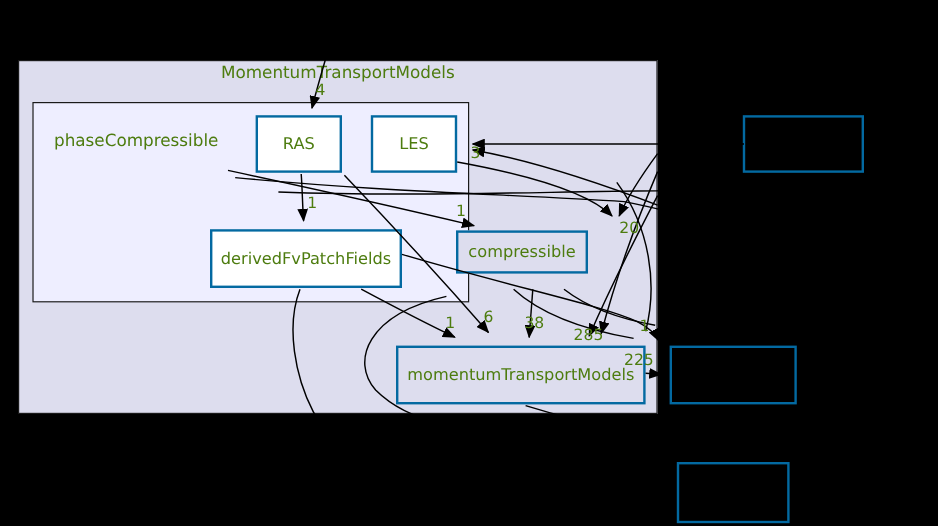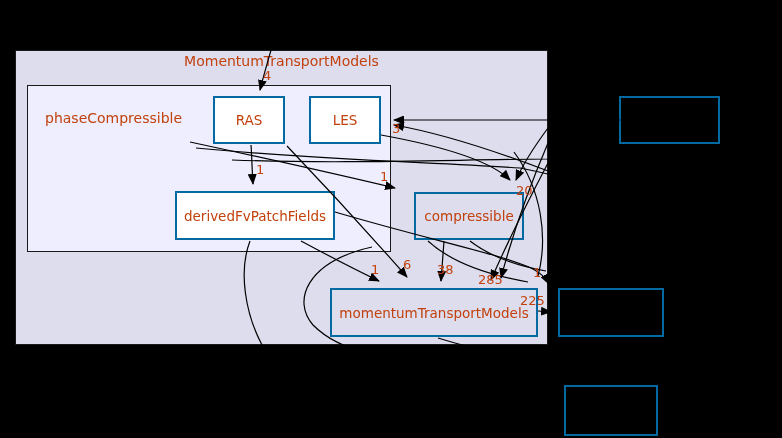--- a/index.html
+++ b/index.html
@@ -1,33 +1,33 @@
 <!DOCTYPE html>
 <html><head>
 <meta charset="utf-8">
 <style>
   html,body{margin:0;padding:0;background:#000;}
   #stage{position:relative;width:782px;height:438px;background:#000;overflow:hidden;
-         font-family:"DejaVu Sans", sans-serif;color:#c2410c;}
+         font-family:"DejaVu Sans", sans-serif;color:#4d7c0f;}
   .cluster{position:absolute;box-sizing:border-box;border:1px solid #1a1a1a;}
   .outer{left:15px;top:50px;width:533px;height:295px;background:#ddddee;}
   .inner{left:27px;top:85px;width:364px;height:167px;background:#eeeeff;}
   .cluster-title{position:absolute;font-size:14px;white-space:nowrap;}
   .outer-title{left:15px;top:53px;width:533px;text-align:center;}
   .inner-title{left:45px;top:110px;}
   .node{position:absolute;box-sizing:border-box;border:2px solid #0369a1;
         display:flex;align-items:center;justify-content:center;
         font-size:13.5px;white-space:nowrap;}
   .n-white{background:#ffffff;}
   .n-lav{background:#ddddee;}
   .n-black{background:#000000;}
   #ras{left:213px;top:96px;width:72px;height:48px;}
   #les{left:309px;top:96px;width:72px;height:48px;}
   #dfpf{left:175px;top:191px;width:160px;height:49px;}
-  #comp{left:414px;top:192px;width:110px;height:48px;}
+  #comp{left:380px;top:192px;width:110px;height:36px;}
   #mtm{left:330px;top:288px;width:208px;height:49px;}
   #ext1{left:619px;top:96px;width:101px;height:48px;}
   #ext2{left:558px;top:288px;width:106px;height:49px;}
   #ext3{left:564px;top:385px;width:94px;height:51px;}
   svg.edges{position:absolute;left:0;top:0;width:782px;height:438px;pointer-events:none;}
   .elabel{position:absolute;font-size:13px;line-height:13px;white-space:nowrap;}
   .l4{left:263px;top:69px;}   .l3{left:392px;top:122px;}
   .l1a{left:256px;top:163px;} .l1b{left:380px;top:170px;}
   .l16{left:516px;top:184px;} .l1c{left:371px;top:263px;}
   .l6{left:403px;top:258px;}  .l38{left:437px;top:263px;}

